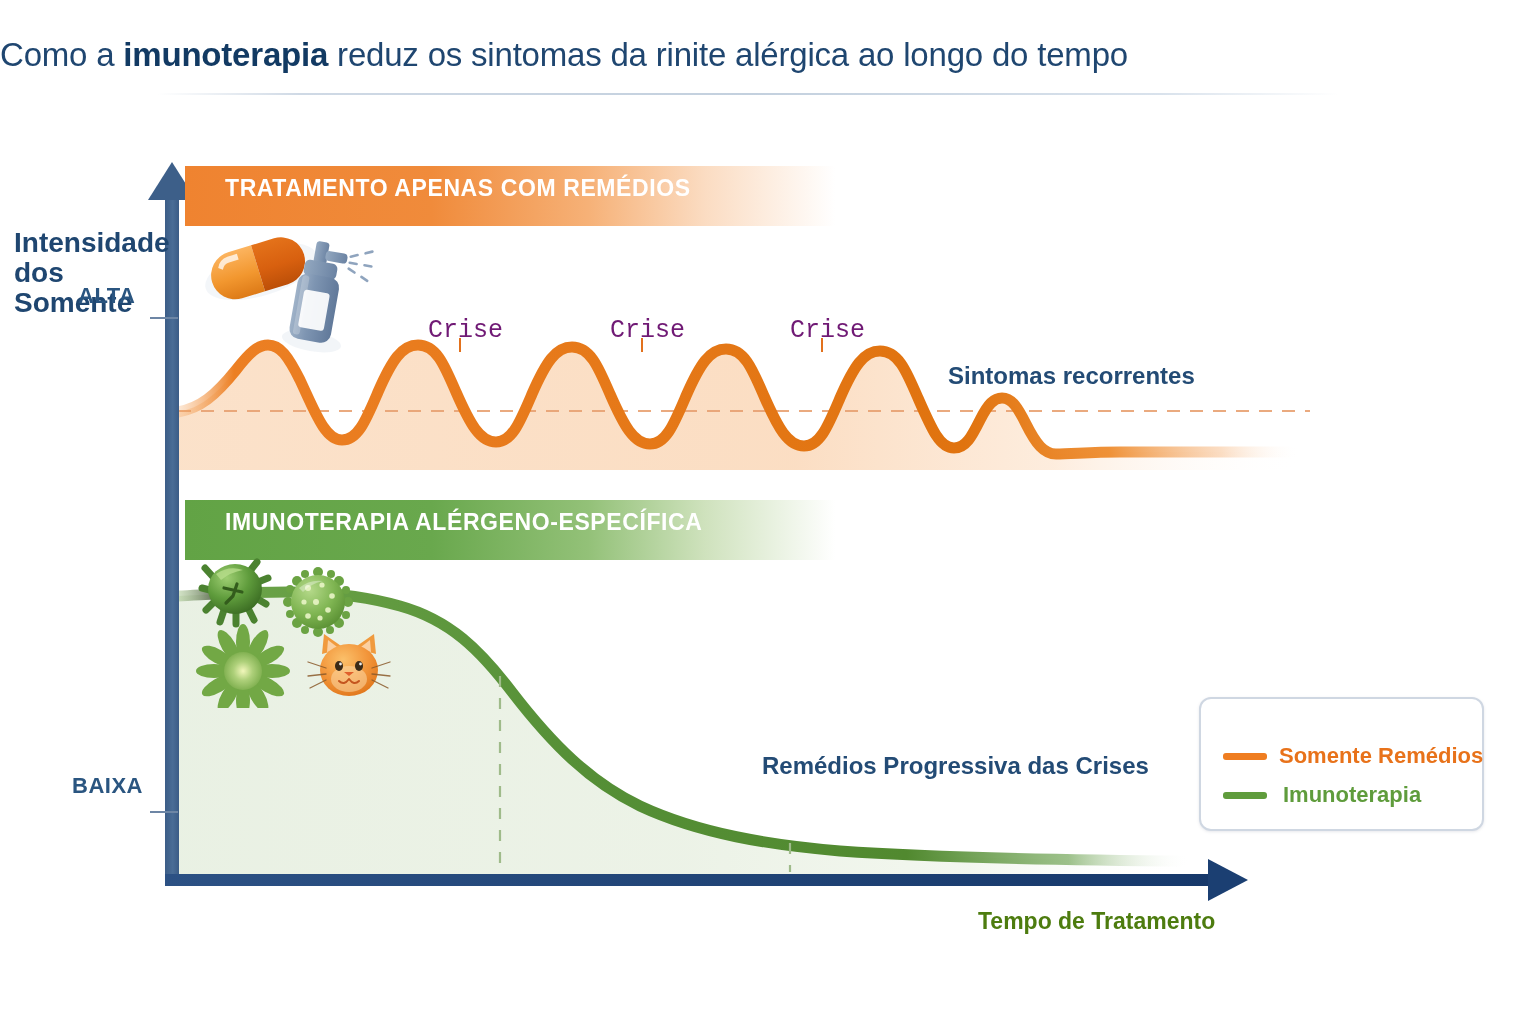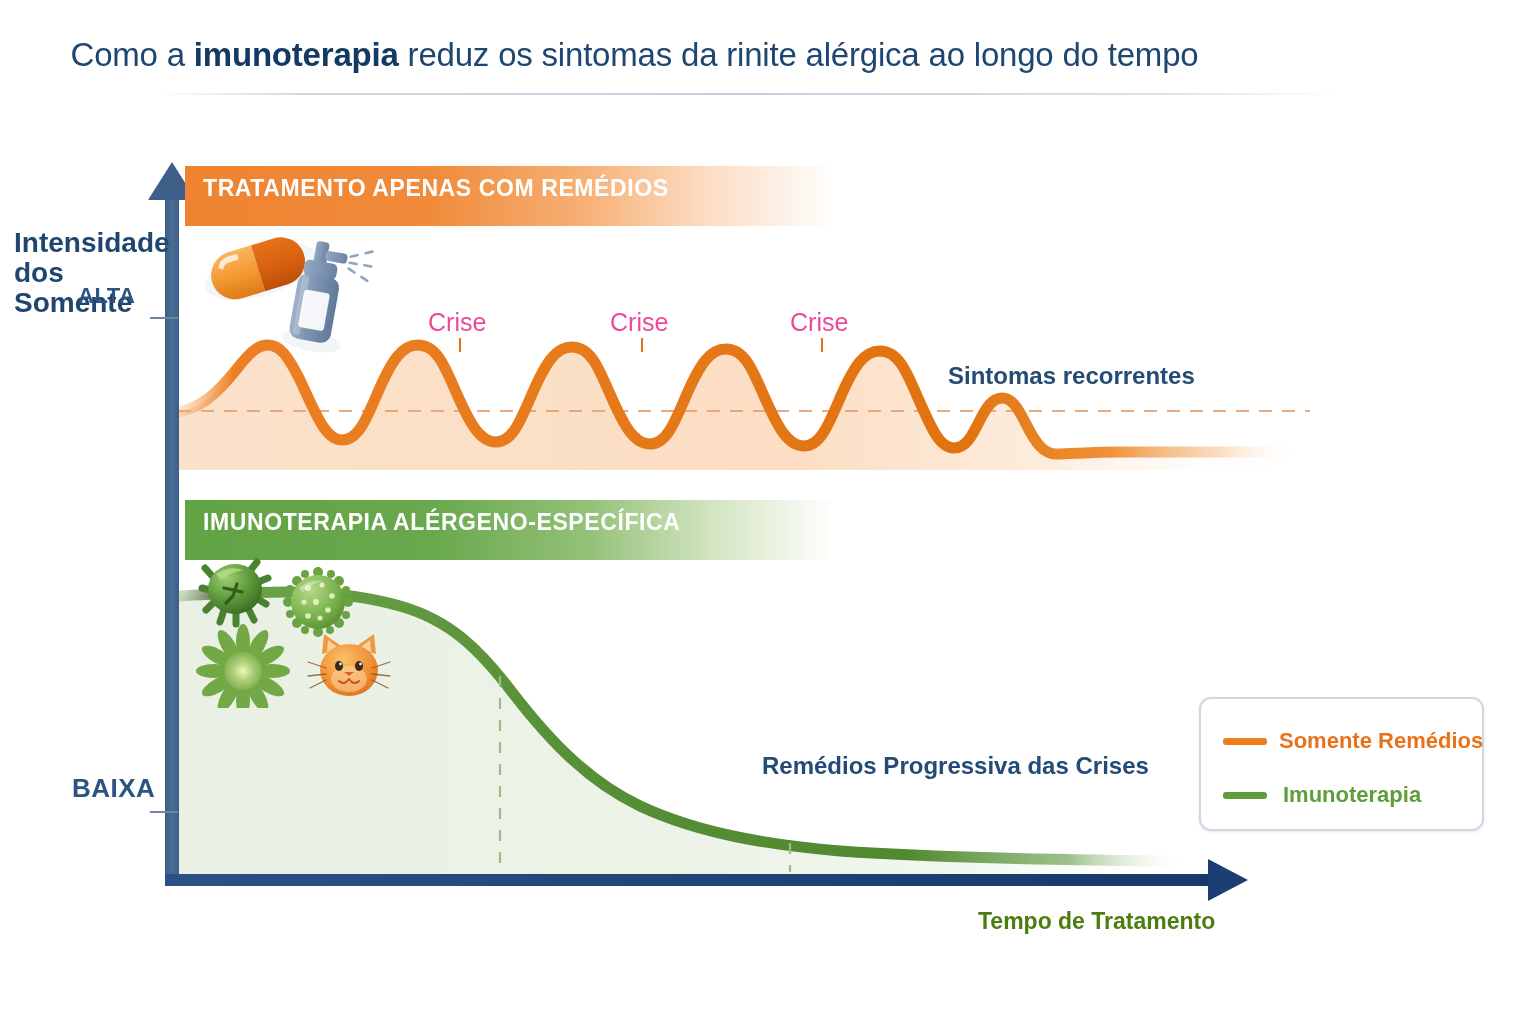--- a/index.html
+++ b/index.html
@@ -7,21 +7,21 @@
     width:1536px;height:1024px;
     background:#ffffff;
     font-family:"Liberation Sans", sans-serif;
     overflow:hidden;
     position:relative;
   }
   #stage{position:absolute;left:0;top:0;width:1536px;height:1024px;}
 
   
   .title-wrap{
-    position:absolute;left:0;top:36px;width:1269px;text-align:center;
+    position:absolute;left:0;top:36px;width:1269px;text-align:left;
   }
   .title{
     font-size:33px;color:#1f4670;letter-spacing:-0.2px;
     font-family:"Liberation Sans", sans-serif;white-space:nowrap;
   }
   .title b{font-weight:bold;color:#123a63;}
   .title-rule{
     position:absolute;left:158px;top:93px;width:1180px;height:2px;
     background:linear-gradient(to right,#ffffff 0%,#cfd9e5 12%,#c3d0de 50%,#d9e2ec 85%,#ffffff 100%);
   }
@@ -30,65 +30,65 @@
   .axis-ylabel{
     position:absolute;left:14px;top:188px;width:150px;
     color:#1f4670;font-size:28px;font-weight:bold;line-height:30px;margin-top:40px;
   }
   .tick-alta{
     position:absolute;left:78px;top:283px;color:#2a5580;
     font-size:22px;font-weight:bold;letter-spacing:0.5px;
   }
   .tick-baixa{
     position:absolute;left:72px;top:773px;color:#2a5580;
-    font-size:26px;font-weight:bold;letter-spacing:0.5px;
+    font-size:22px;font-weight:bold;letter-spacing:0.5px;
   }
   .axis-xlabel{
     position:absolute;left:978px;top:908px;color:#4d7c0f;
     font-size:23px;font-weight:bold;
   }
 
   
   .banner{
     position:absolute;height:60px;line-height:44px;
     color:#ffffff;font-size:23px;font-weight:bold;letter-spacing:0.6px;
-    padding-left:18px;box-sizing:border-box;white-space:nowrap;
+    padding-left:40px;box-sizing:border-box;white-space:nowrap;
   }
   .banner-orange{
     left:185px;top:166px;width:650px;
     background:linear-gradient(to right,#ef8330 0%,#f08b3b 38%,#f6b177 62%,#fbdcc2 80%,rgba(255,255,255,0) 100%);
   }
   .banner-green{
     left:185px;top:500px;width:650px;
     background:linear-gradient(to right,#62a345 0%,#69a84d 38%,#93c178 62%,#cfe2bd 80%,rgba(255,255,255,0) 100%);
   }
 
   
   .crise{
-    position:absolute;color:#ec4899;font-size:25px;top:308px;
-    font-family:Liberation Sans, sans-serif;
+    position:absolute;color:#701a75;font-size:25px;top:316px;
+    font-family:Liberation Mono, monospace;
   }
   .crise-tick{position:absolute;width:2px;height:14px;background:#e2711d;top:338px;}
 
   
   .annot{
     position:absolute;color:#234b75;font-size:24px;font-weight:bold;
   }
   .annot-sintomas{left:948px;top:362px;}
   .annot-reducao{left:762px;top:752px;}
 
   
   .legend{
     position:absolute;left:1199px;top:697px;width:285px;height:134px;
     background:#ffffff;border:2px solid #cfd7e2;border-radius:12px;
     box-shadow:0 1px 3px rgba(120,130,150,.18);
     box-sizing:border-box;
   }
   .legend-row{position:absolute;left:22px;display:flex;align-items:center;gap:16px;}
-  .legend-row.r1{top:29px;gap:12px;}
+  .legend-row.r1{top:44px;gap:12px;}
   .legend-row.r2{top:83px;}
   .legend-swatch{width:44px;height:7px;border-radius:3px;display:block;}
   .legend-label{font-size:22px;font-weight:bold;white-space:nowrap;}
 
   
   .icon-abs{position:absolute;}
 </style>
 </head>
 <body>
 

